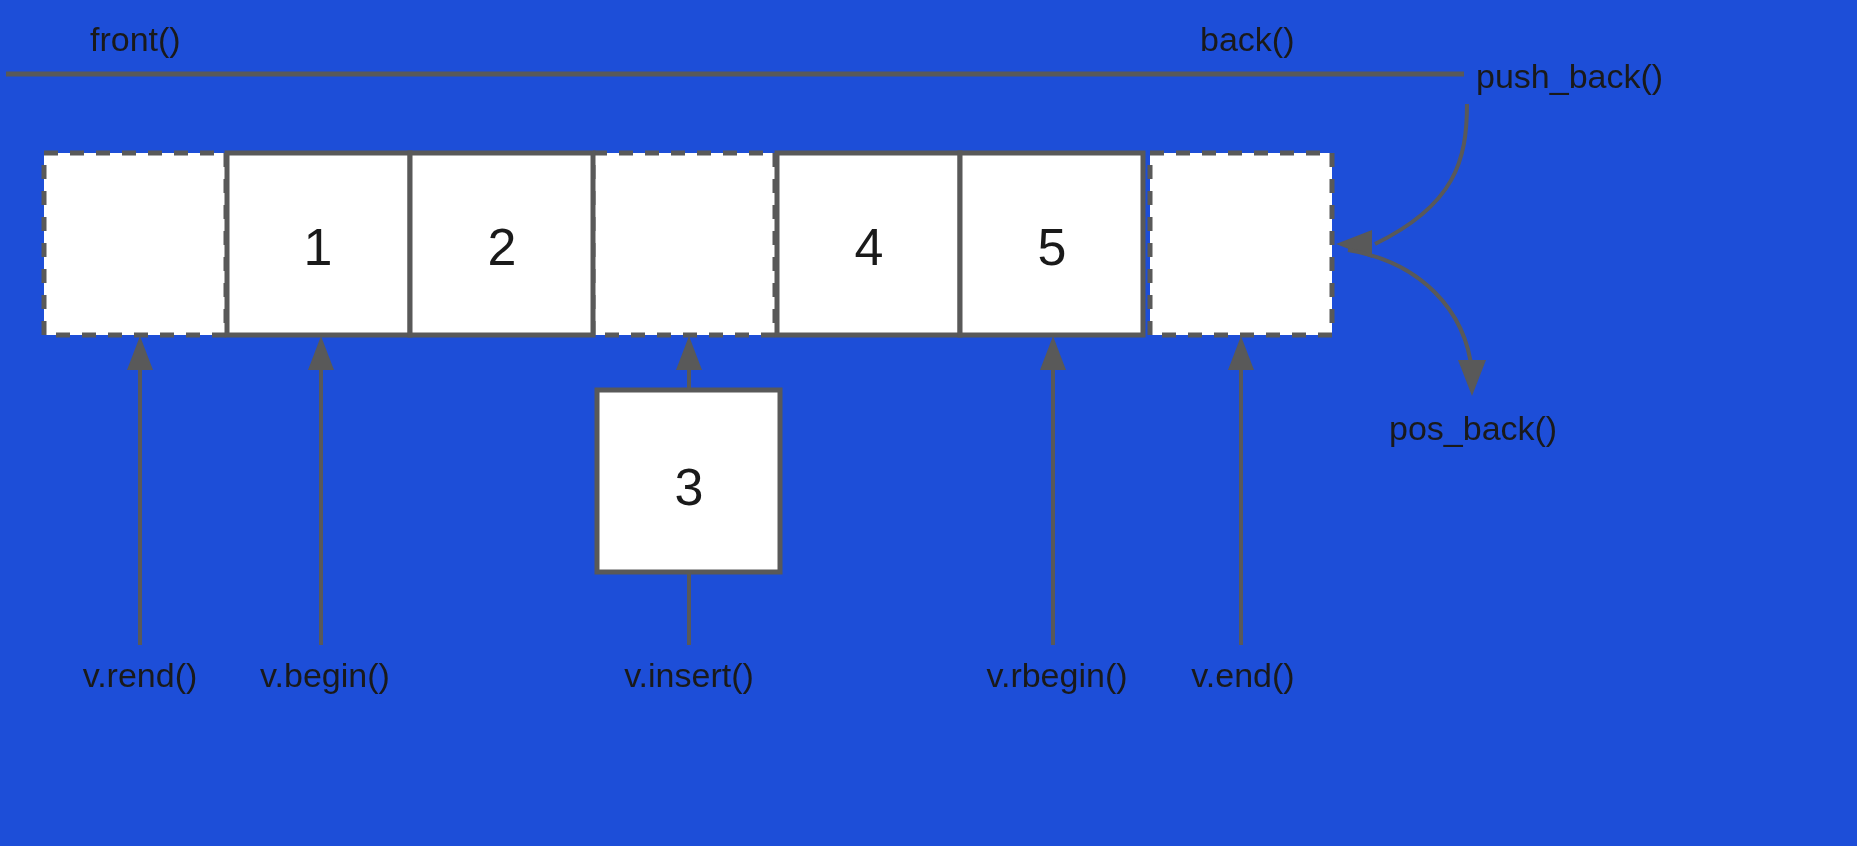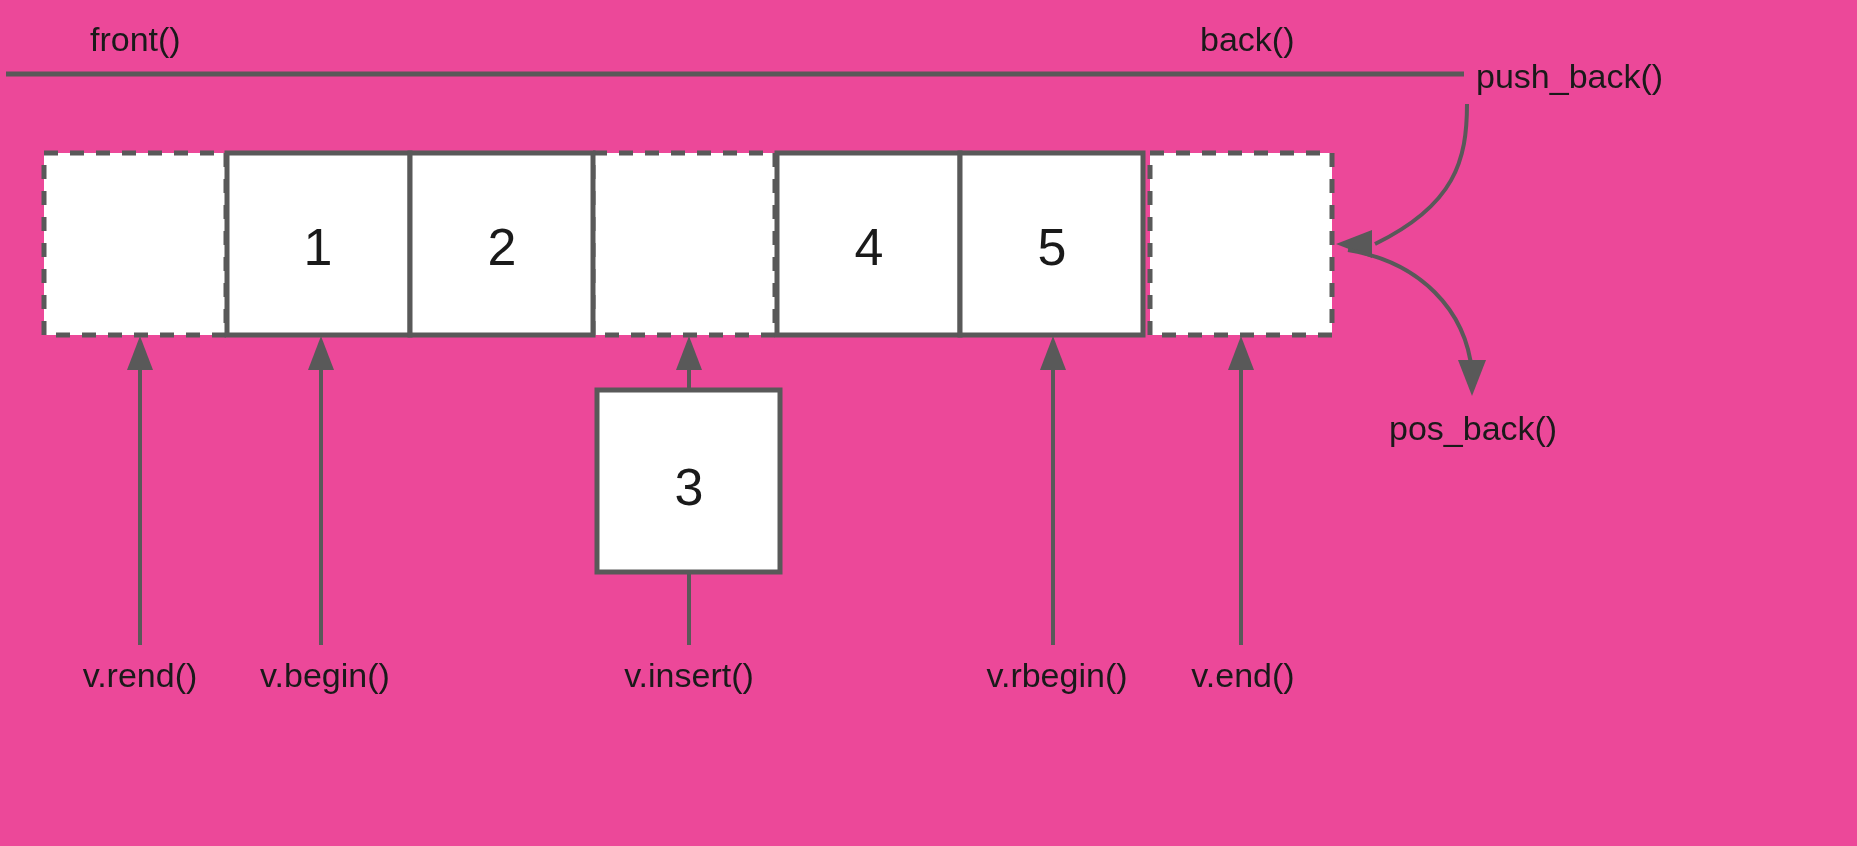--- a/index.html
+++ b/index.html
@@ -10,21 +10,21 @@
   body {
     width: 1857px;
     height: 846px;
     font-family: "Liberation Sans", sans-serif;
     overflow: hidden;
   }
   #diagram-root {
     position: relative;
     width: 1857px;
     height: 846px;
-    background: #ec4899;
+    background: #1d4ed8;
     text-decoration: underline;
   }
   svg.canvas {
     position: absolute;
     left: 0;
     top: 0;
     width: 1857px;
     height: 846px;
   }
   .label-text {

